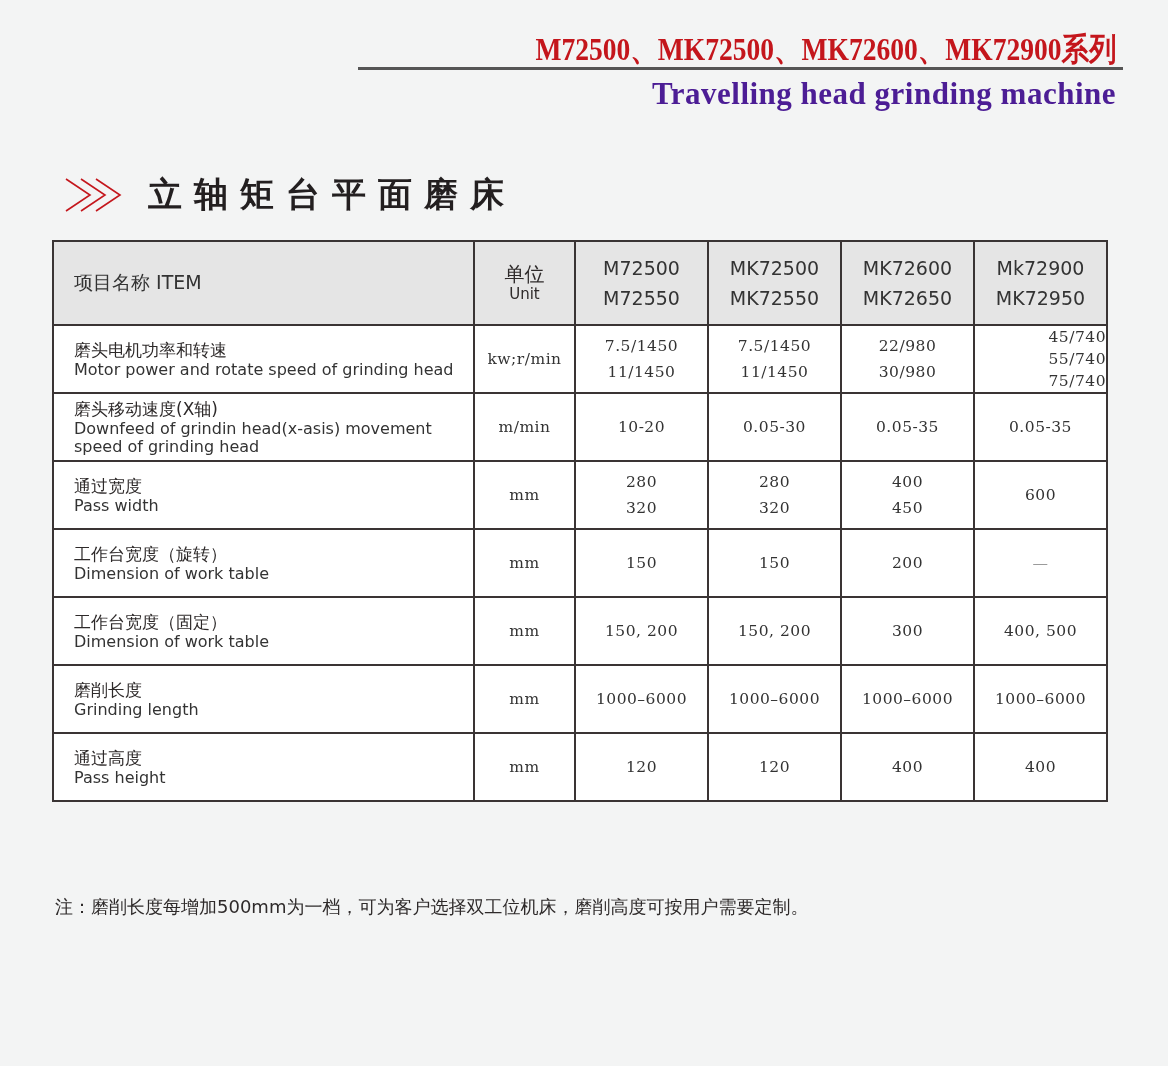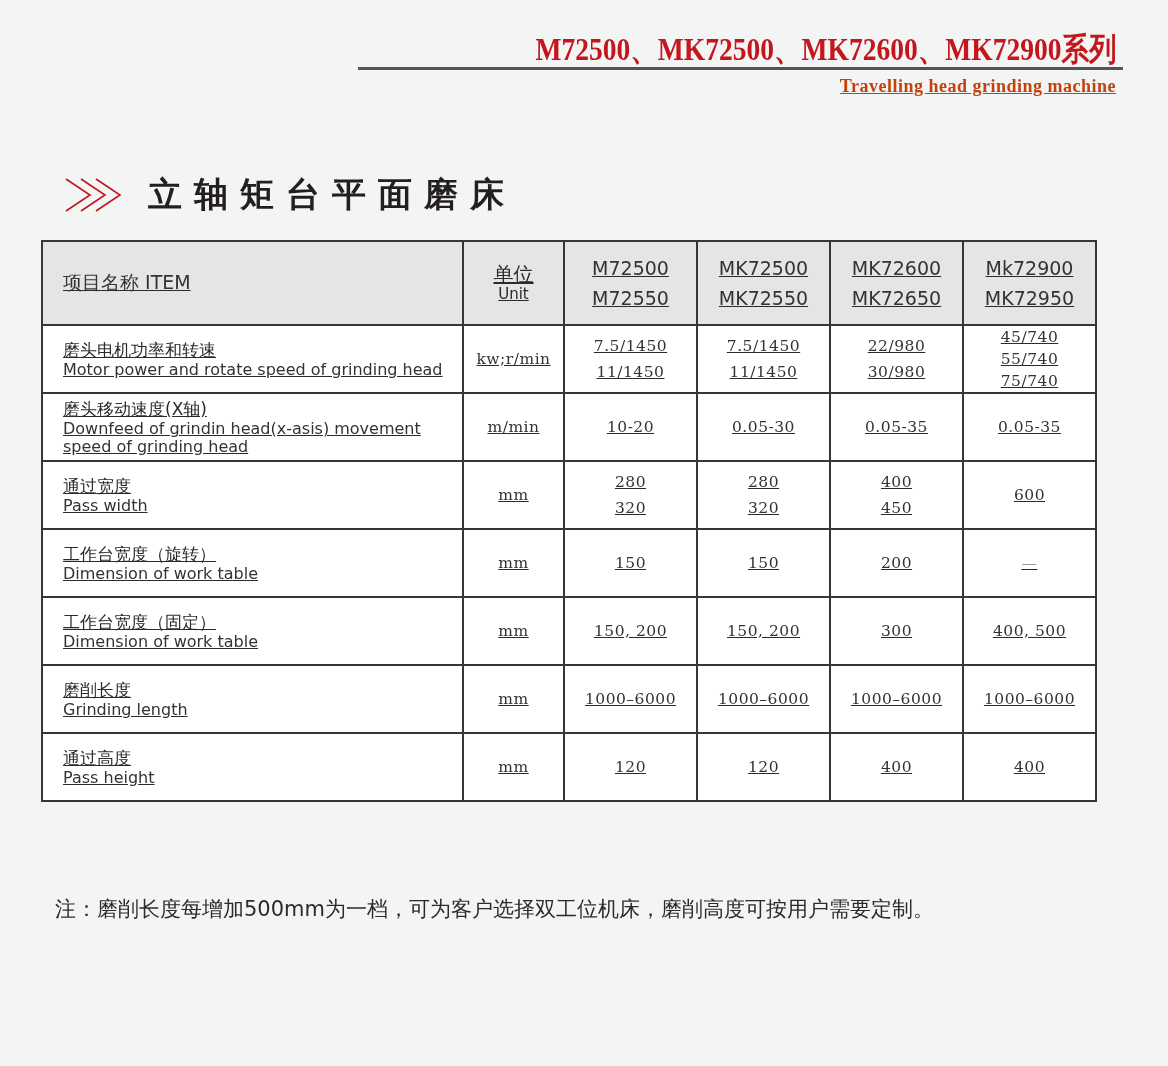--- a/index.html
+++ b/index.html
@@ -18,37 +18,36 @@
     letter-spacing: 0px; white-space: nowrap;
     transform: scaleX(0.86); transform-origin: right center;
   }
   .title-rule {
     position: absolute; left: 358px; top: 67px; width: 765px; height: 3px;
     background: #555;
   }
   .subtitle {
     position: absolute; right: 52px; top: 76px;
     font-family: "Liberation Serif", "DejaVu Serif", serif;
-    font-weight: bold; font-size: 18px; color: #c2410c; white-space: nowrap;
+    font-weight: bold; font-size: 31px; color: #4c1d95; white-space: nowrap;
     letter-spacing: 0.5px;
-    text-decoration: underline;
   }
   .section-head {
     position: absolute; left: 64px; top: 170px; height: 50px;
     display: flex; align-items: center;
   }
   .chev { width: 62px; height: 40px; margin-right: 22px; }
   .section-title {
     font-family: "DejaVu Serif", "Liberation Serif", serif;
     font-weight: bold; font-size: 34px; letter-spacing: 12px; color: #231f20;
   }
   table.spec {
-    position: absolute; left: 41px; top: 240px;
+    position: absolute; left: 52px; top: 240px;
     width: 1054px; border-collapse: collapse;
-    table-layout: fixed; background: #fff; text-decoration: underline;
+    table-layout: fixed; background: #fff;
   }
   table.spec td, table.spec th {
     border: 2px solid #3a3434; padding: 0;
   }
   table.spec thead th {
     background: #e5e5e5; height: 82px; font-weight: normal;
   }
   .h-item { text-align: left; padding-left: 20px !important; font-size: 19px; color: #333; }
   .h-unit-cn { font-size: 20px; display: block; line-height: 22px; }
   .h-unit-en { font-size: 15px; display: block; line-height: 18px; }
@@ -58,24 +57,24 @@
   .item-cell { padding-left: 20px !important; vertical-align: middle; }
   .item-cn { font-size: 17px; display: block; line-height: 22px; color: #2e2a2a; }
   .item-en { font-size: 16px; display: block; line-height: 18px; color: #333; }
   .item-cell.top { vertical-align: top; padding-top: 10px !important; }
   .unit-cell, .val-cell {
     text-align: center; vertical-align: middle;
     font-family: "DejaVu Serif", "Liberation Serif", serif;
     font-size: 15.5px; color: #333; letter-spacing: 0.5px;
   }
   .val-cell span { display: block; line-height: 26px; }
-  .val-cell.three span { line-height: 22px; }
+  .val-cell.three span { line-height: 22px; text-align: right; }
   .note {
     position: absolute; left: 55px; top: 895px;
-    font-size: 21px; color: #2e2a2a; white-space: nowrap; text-align: center;
+    font-size: 18px; color: #2e2a2a; white-space: nowrap; text-align: center;
   }
 </style>
 </head>
 <body>
 
 <div class="series-title">M72500、MK72500、MK72600、MK72900系列</div>
 <div class="title-rule"></div>
 <div class="subtitle">Travelling head grinding machine</div>
 
 <div class="section-head">

